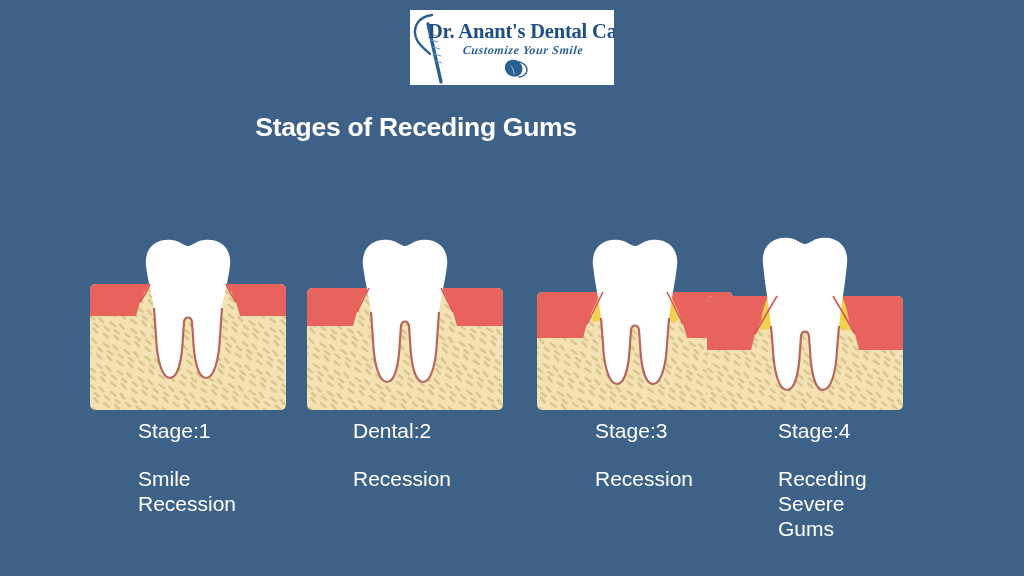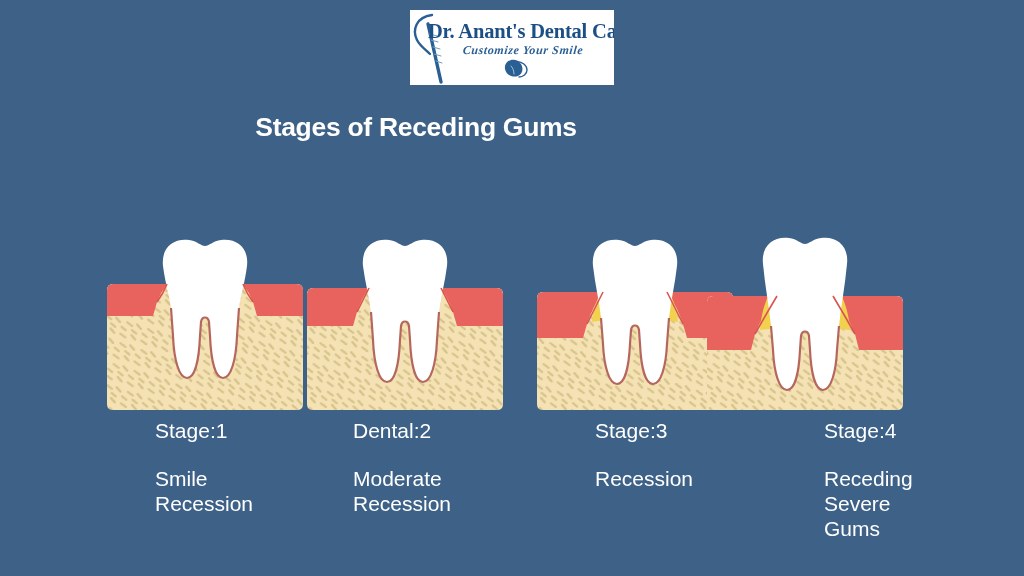--- a/index.html
+++ b/index.html
@@ -114,29 +114,29 @@
     line-height: 26px;
     letter-spacing: 0px;
   }
   .stage-desc {
     margin-top: 22px;
     font-size: 21px;
     font-weight: 400;
     line-height: 25px;
     letter-spacing: 0px;
   }
-  #stage-1 { left: 105px; }
+  #stage-1 { left: 88px; }
   #stage-2 { left: 305px; }
   #stage-3 { left: 535px; }
   #stage-4 { left: 705px; }
 
   #stage-1 .stage-caption { left: 50px; }
   #stage-2 .stage-caption { left: 48px; }
   #stage-3 .stage-caption { left: 60px; }
-  #stage-4 .stage-caption { left: 73px; margin-left: 46px; }
+  #stage-4 .stage-caption { left: 73px; }
 </style>
 </head>
 <body>
 
 <div id="page">
 
   <div id="logo-box">
     <svg id="logo-mirror" viewBox="0 0 40 75">
       <path d="M22 5 C6 7, 2 20, 7 30 C10 36, 16 40, 20 44" fill="none" stroke="#2a5f94" stroke-width="2.4" stroke-linecap="round"></path>
       <path d="M18 14 L31 72" fill="none" stroke="#2a5f94" stroke-width="3.4" stroke-linecap="round"></path>
@@ -239,21 +239,20 @@
                C64 64, 60 50, 58 34 Z" fill="#ffffff"></path>
       <path d="M66 80 L68 108 C69 132, 74 150, 82 150 C90 150, 94 132, 95 108 L96 94
                C97 88, 103 88, 104 94 L105 108 C106 132, 110 150, 118 150
                C126 150, 131 132, 132 108 L134 80" fill="none" stroke="#b5675e" stroke-width="2.2" stroke-linejoin="round"></path>
       <path d="M52 80 Q58 68, 64 56" fill="none" stroke="#d9534f" stroke-width="1.6"></path>
       <path d="M148 80 Q142 68, 136 56" fill="none" stroke="#d9534f" stroke-width="1.6"></path>
     </svg>
     <div class="stage-caption">
       <div class="stage-number">Dental:2</div>
       <div class="stage-desc">
-        <div>Moderate</div>
         <div>Recession</div>
       </div>
     </div>
   </div>
 
   <div class="stage" id="stage-3">
     <svg class="stage-figure" viewBox="0 0 200 182">
       <defs>
         <pattern id="bonetex3" width="22" height="22" patternUnits="userSpaceOnUse" patternTransform="rotate(18)">
           <rect width="22" height="22" fill="#f4e2b4"></rect>

